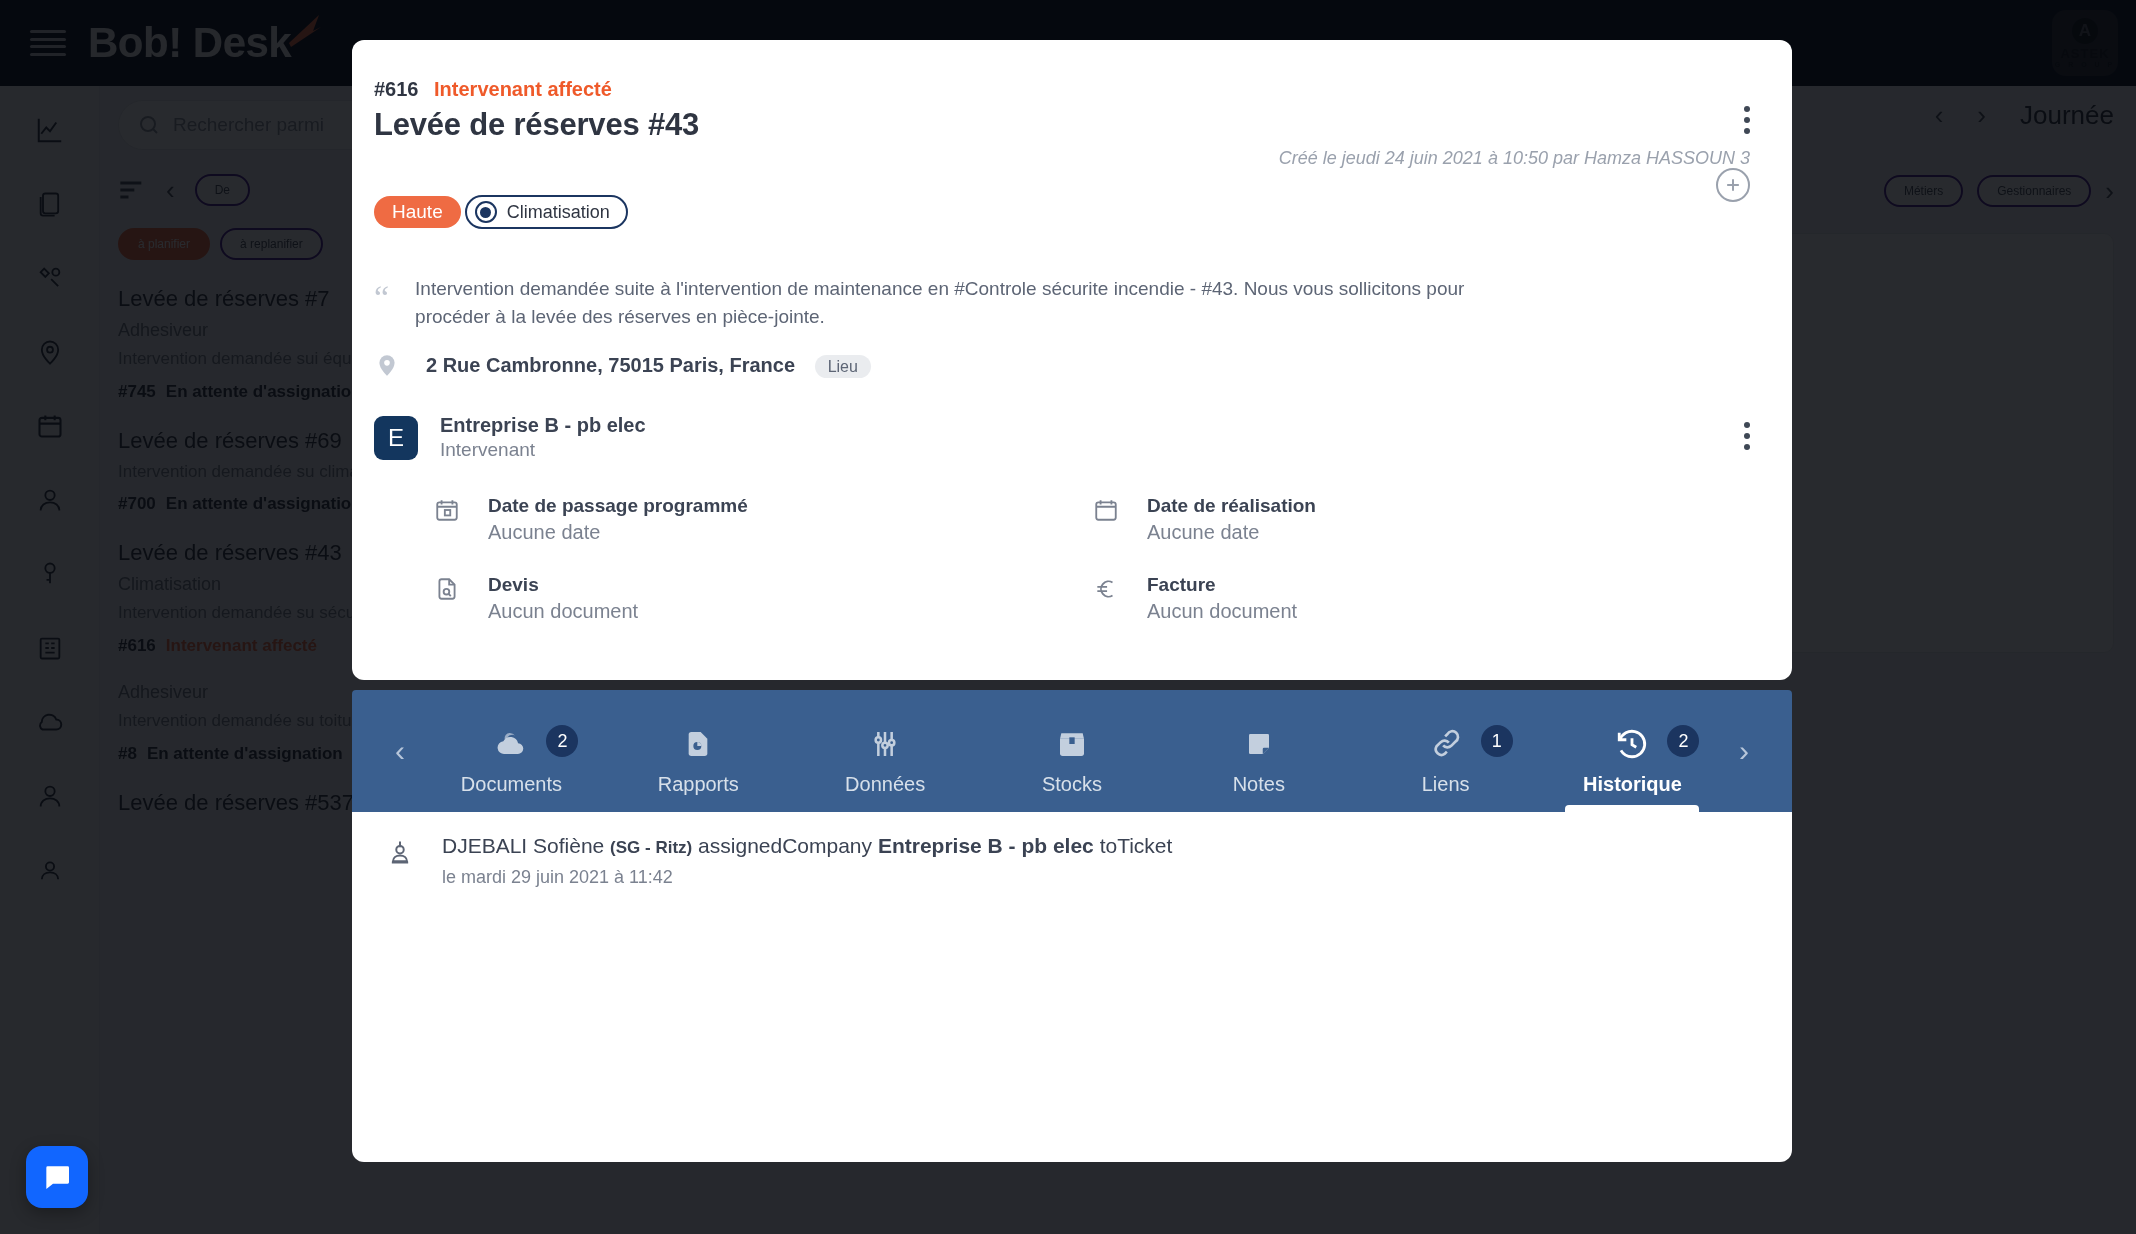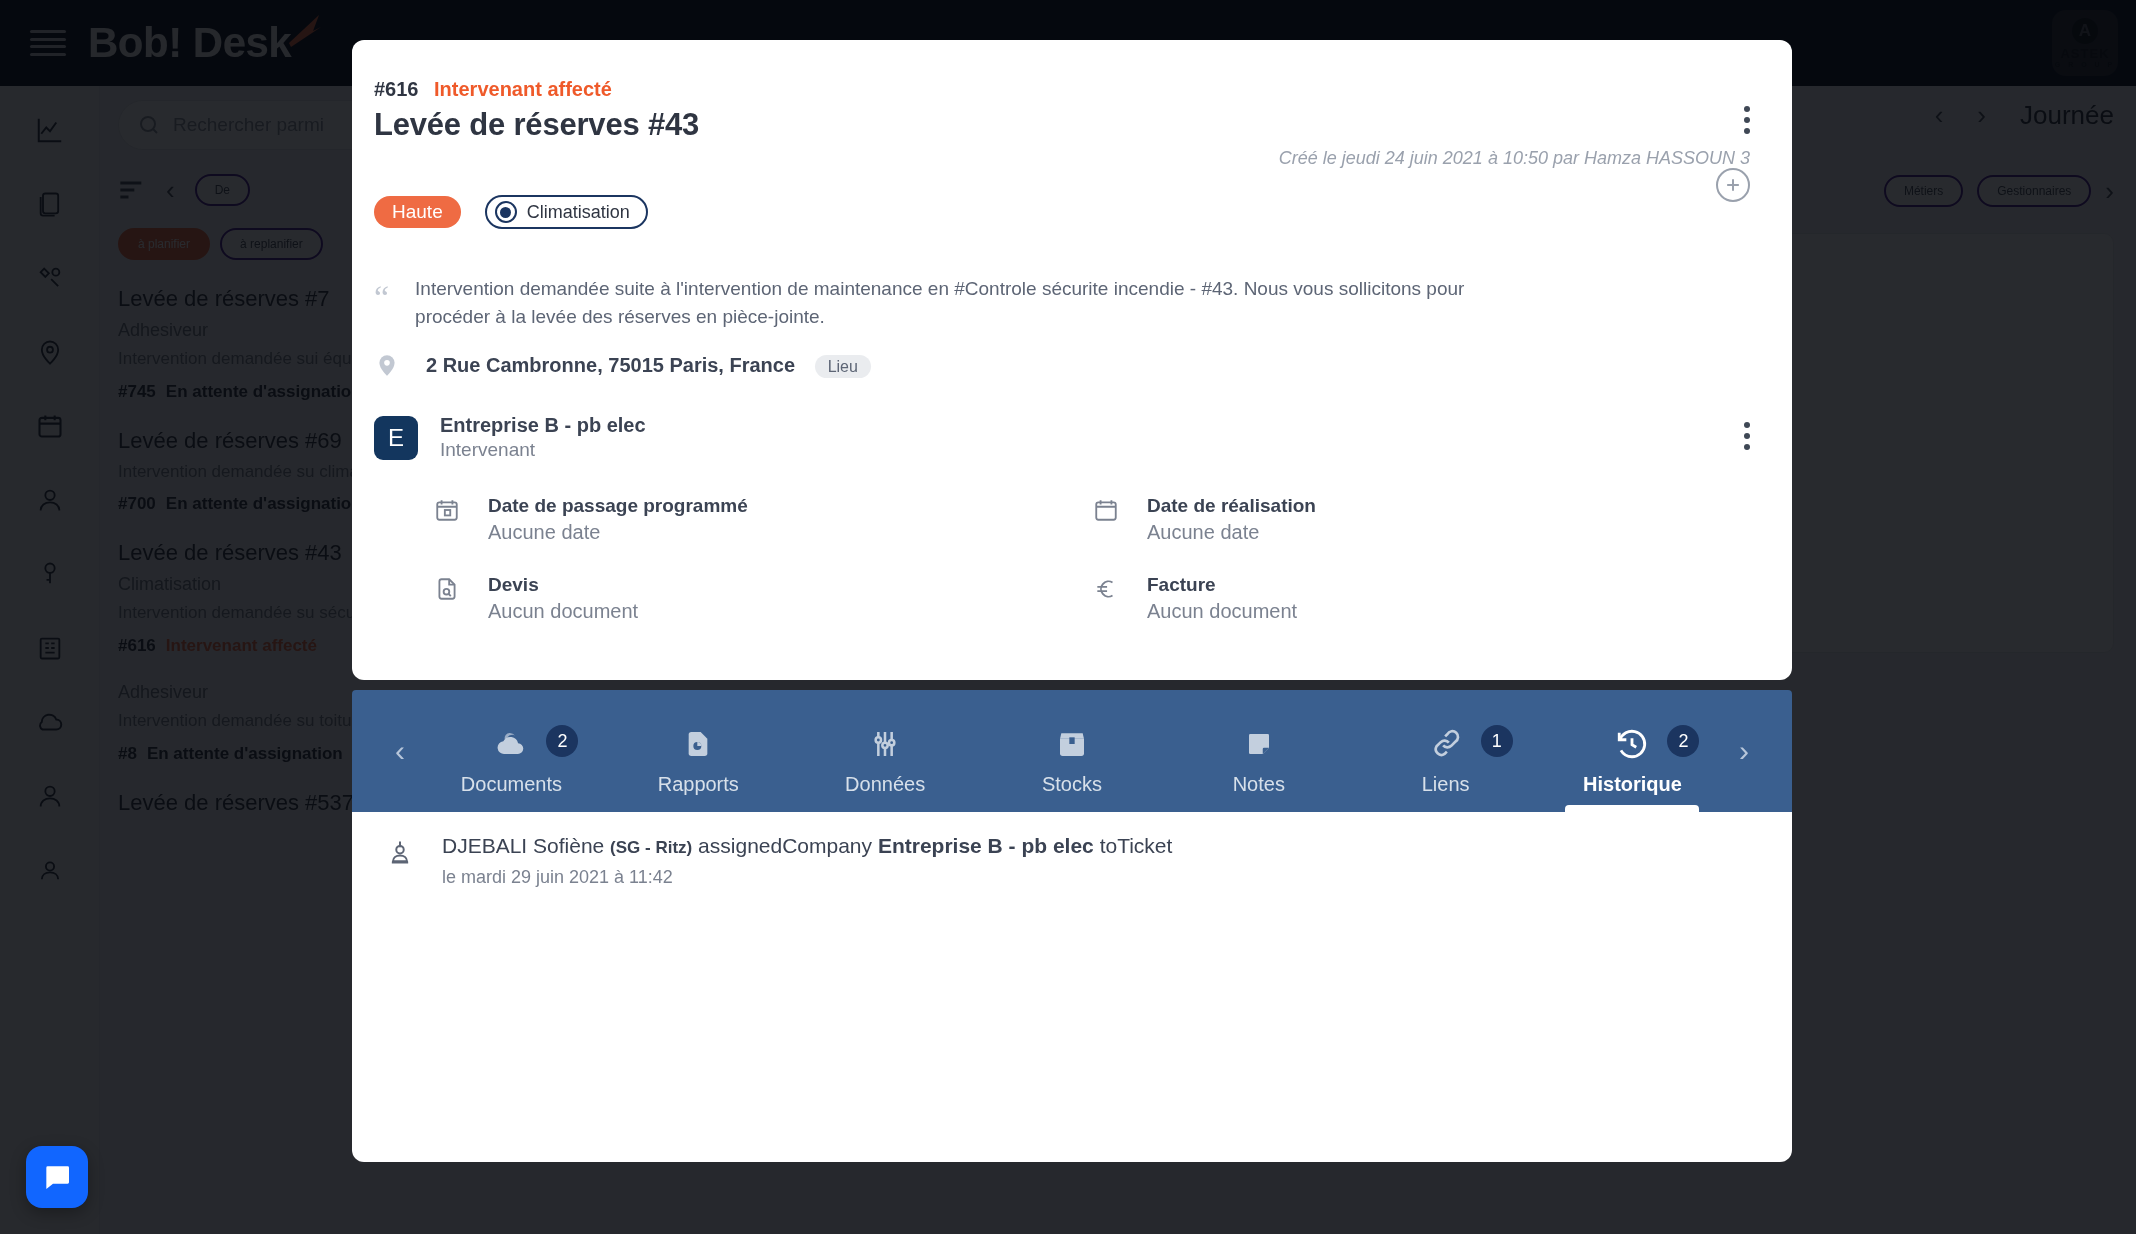--- a/index.html
+++ b/index.html
@@ -89,21 +89,21 @@
   .card-top {
     background: #fff; border-radius: 12px; padding: 38px 42px 30px 22px; position: relative;
     min-height: 640px;
   }
   .kebab { position: absolute; top: 66px; right: 42px; display: flex; flex-direction: column; gap: 5px; }
   .kebab i { width: 6px; height: 6px; border-radius: 50%; background: #3f4855; display: block; }
   .idline { font-size: 20px; font-weight: 700; color: #2f3542; }
   .idline .status { color: #ef5a2a; margin-left: 10px; }
   .mtitle { font-size: 31px; font-weight: 700; color: #2f3542; margin-top: 6px; letter-spacing: -0.2px;}
   .msub { font-size: 18px; font-style: italic; color: #9aa1ad; margin-top: 5px; text-align: right; }
-  .badges { display: flex; align-items: center; gap: 24px; margin-top: 26px; }
+  .badges { display: flex; align-items: center; gap: 4px; margin-top: 26px; }
   .b-prio { background: #ef6b43; color: #fff; font-size: 19px; border-radius: 16px; padding: 5px 18px; }
   .b-cat { border: 2px solid #1b3560; border-radius: 20px; padding: 4px 16px 4px 8px;
     display: flex; align-items: center; gap: 10px; font-size: 18px; color: #2f3542; }
   .b-cat .dot { width: 22px; height: 22px; border-radius: 50%; border: 2px solid #1b3560;
     display: flex; align-items: center; justify-content: center; }
   .b-cat .dot span { width: 11px; height: 11px; border-radius: 50%; background: #1b3560; display:block;}
   .plusbtn { position: absolute; right: 42px; top: 128px; width: 34px; height: 34px;
     border-radius: 50%; border: 2px solid #9aa1ad; display: flex; align-items: center;
     justify-content: center; color: #9aa1ad; font-size: 26px; line-height: 1; }
 

